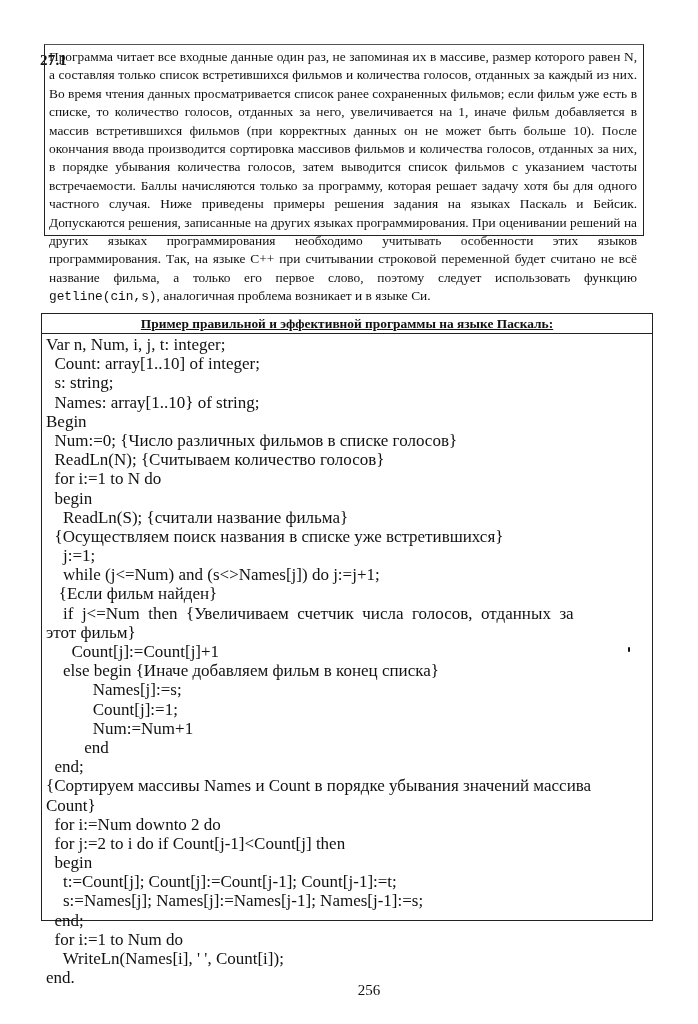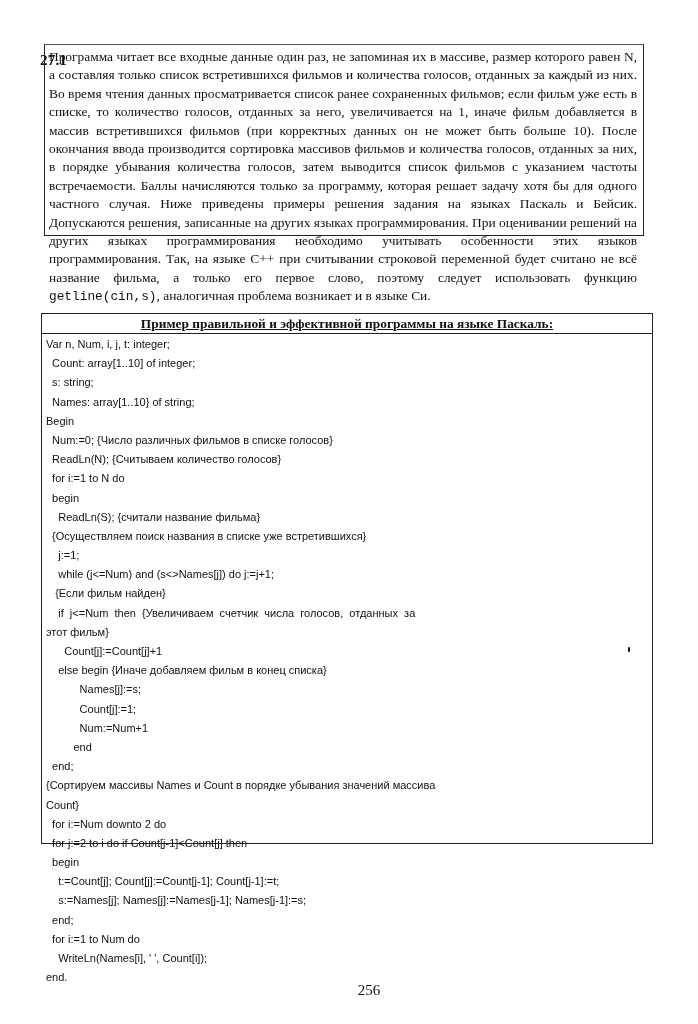--- a/index.html
+++ b/index.html
@@ -17,32 +17,32 @@
     border: 1px solid #222; border-top-color: #555; box-sizing: border-box;
     padding: 3px 6px 0 4px;
   }
   .desc-text {
     font-size: 13.4px; line-height: 18.4px; text-align: justify;
     text-align-last: left; margin: 0; hyphens: manual;
   }
   .mono { font-family: "Liberation Mono", "DejaVu Sans Mono", monospace; font-size: 12.8px; }
 
   .code-box {
-    position: absolute; left: 41px; top: 313px; width: 612px; height: 531px;
+    position: absolute; left: 41px; top: 313px; width: 612px; height: 608px;
     border: 1px solid #222; box-sizing: border-box;
   }
   .code-header {
     height: 19px; border-bottom: 1px solid #222; text-align: center;
     font-weight: bold; font-size: 13.4px; line-height: 19px;
   }
   .code-header span { text-decoration: underline; }
   .code-body {
     padding: 1px 0 0 4px;
-    font-family: Liberation Sans, sans-serif;
-    font-size: 11px; line-height: 19.2px; white-space: pre;
+    font-family: Liberation Serif, serif;
+    font-size: 17px; line-height: 19.2px; white-space: pre;
   }
   .code-line { display: block; height: 19.2px; }
   .page-number {
     position: absolute; left: 0; width: 698px; top: 982px; text-align: center;
     font-size: 15px;
     margin-left: 20px;
   }
   .speck { position: absolute; width: 2px; height: 5px; background: #111; left: 628px; top: 647px; border-radius: 1px; }
 </style>
 </head>

